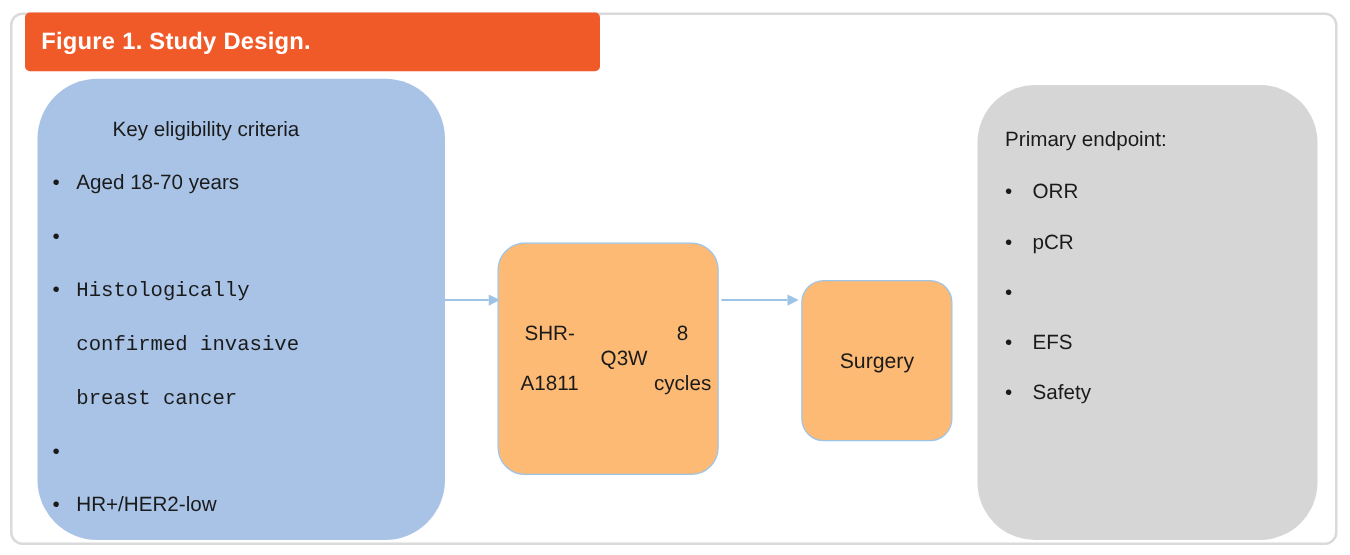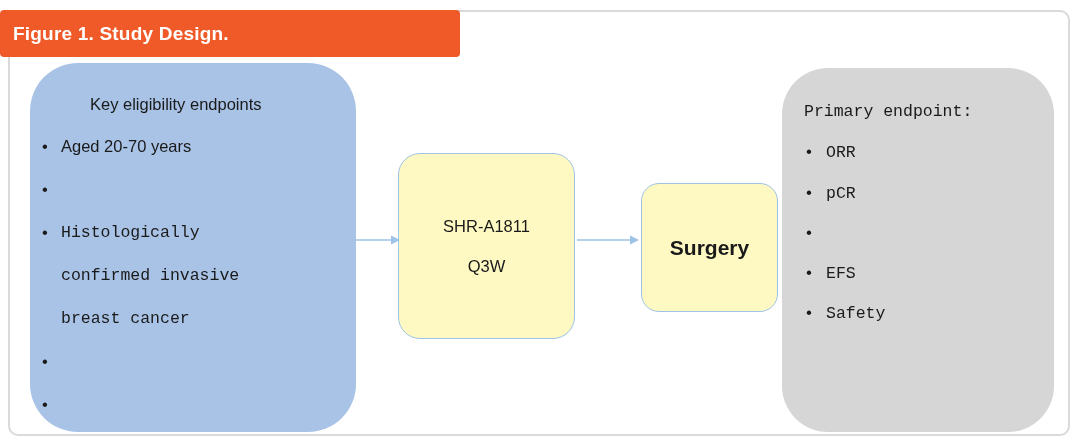--- a/index.html
+++ b/index.html
@@ -12,98 +12,100 @@
     --text-dark:#1A1A1A;
   }
   *{box-sizing:border-box;margin:0;padding:0;}
   html,body{background:#fff;}
   body{font-family:"Liberation Sans", sans-serif;color:var(--text-dark);}
   .canvas{position:relative;width:1080px;height:444px;background:#fff;overflow:hidden;}
 
   .frame{position:absolute;left:8px;top:10px;width:1062px;height:426px;
          border:2px solid var(--frame-border);border-radius:10px;background:#fff;}
 
-  .banner{position:absolute;left:0;top:10px;width:460px;height:47px;
+  .banner{position:absolute;left:20px;top:10px;width:460px;height:47px;
           background:var(--banner-orange);border-radius:4px;
           display:flex;align-items:center;padding-left:13px;z-index:2;}
   .banner .title{color:#fff;font-weight:bold;font-size:19px;letter-spacing:.2px;}
 
   .elig-box{position:absolute;left:30px;top:63px;width:326px;height:369px;
             background:var(--eligibility-blue);border-radius:48px;
             padding:20px 16px 0 12px;font-size:16.5px;}
   .elig-title{line-height:42px;padding-left:48px;}
   ul.bullets{list-style:none;}
   ul.bullets li{display:flex;line-height:43px;}
   ul.bullets .dot{flex:none;width:19px;text-align:left;}
   .wrap-narrow{max-width:206px;font-family:Liberation Mono, monospace;}
 
-  .flow-box{position:absolute;background:#fef9c3;border:1.5px solid var(--box-border-blue);
-            display:flex;flex-direction:column;align-items:center;justify-content:center;
-            text-align:center;font-size:16.5px;}
+  .flow-box{position:absolute;background:#fdba74;border:1.5px solid var(--box-border-blue);
+            display:flex;flex-direction:row;align-items:center;justify-content:center;
+            text-align:center;font-size:16.5px;margin-top:41px;}
   .treatment-box{left:398px;top:153px;width:177px;height:186px;border-radius:22px;line-height:40px;}
-  .surgery-box{left:641px;top:183px;width:137px;height:129px;border-radius:18px;font-size:21px;font-weight:bold;}
+  .surgery-box{left:641px;top:183px;width:121px;height:129px;border-radius:18px;font-size:17px;}
 
   .arrow{position:absolute;color:var(--arrow-blue);}
   .arrow-1{left:356px;top:232px;}
   .arrow-2{left:577px;top:232px;}
 
   .endpoints-box{position:absolute;left:782px;top:68px;width:272px;height:364px;
                  background:var(--endpoints-gray);border-radius:46px;
-                 padding:24px 18px 0 22px;font-size:16.5px;font-family:Liberation Mono, monospace;}
+                 padding:24px 18px 0 22px;font-size:16.5px;}
   .ep-title{line-height:40px;}
   ul.ep-bullets{list-style:none;}
   ul.ep-bullets li{display:flex;line-height:42px;}
   ul.ep-bullets .dot{flex:none;width:22px;}
   .ep-gap{margin-top:46px;}
   ul.ep-secondary li{line-height:40px;}
 </style>
 </head>
 <body>
 
 <div class="canvas">
   <div class="frame"></div>
 
   <div class="banner">
     <span class="title">Figure 1. Study Design.</span>
   </div>
 
   <div class="elig-box">
-    <div class="elig-title">Key eligibility endpoints</div>
+    <div class="elig-title">Key eligibility criteria</div>
     <ul class="bullets">
       <li>
         <span class="dot">•</span>
-        <span>Aged 20-70 years</span>
+        <span>Aged 18-70 years</span>
       </li>
       <li>
         <span class="dot">•</span>
       </li>
       <li>
         <span class="dot">•</span>
         <span class="wrap-narrow">Histologically confirmed invasive breast cancer</span>
       </li>
       <li>
         <span class="dot">•</span>
       </li>
       <li>
         <span class="dot">•</span>
+        <span>HR+/HER2-low</span>
       </li>
       <li>
         <span class="dot">•</span>
       </li>
     </ul>
   </div>
 
   <svg class="arrow arrow-1" width="44" height="16" viewBox="0 0 44 16">
     <line x1="0" y1="8" x2="35" y2="8" stroke="currentColor" stroke-width="1.6"></line>
     <polygon points="35,3.5 44,8 35,12.5" fill="currentColor"></polygon>
   </svg>
 
   <div class="flow-box treatment-box">
     <div>SHR-A1811</div>
     <div>Q3W</div>
+    <div>8 cycles</div>
   </div>
 
   <svg class="arrow arrow-2" width="62" height="16" viewBox="0 0 62 16">
     <line x1="0" y1="8" x2="53" y2="8" stroke="currentColor" stroke-width="1.6"></line>
     <polygon points="53,3.5 62,8 53,12.5" fill="currentColor"></polygon>
   </svg>
 
   <div class="flow-box surgery-box">
     <div>Surgery</div>
   </div>

